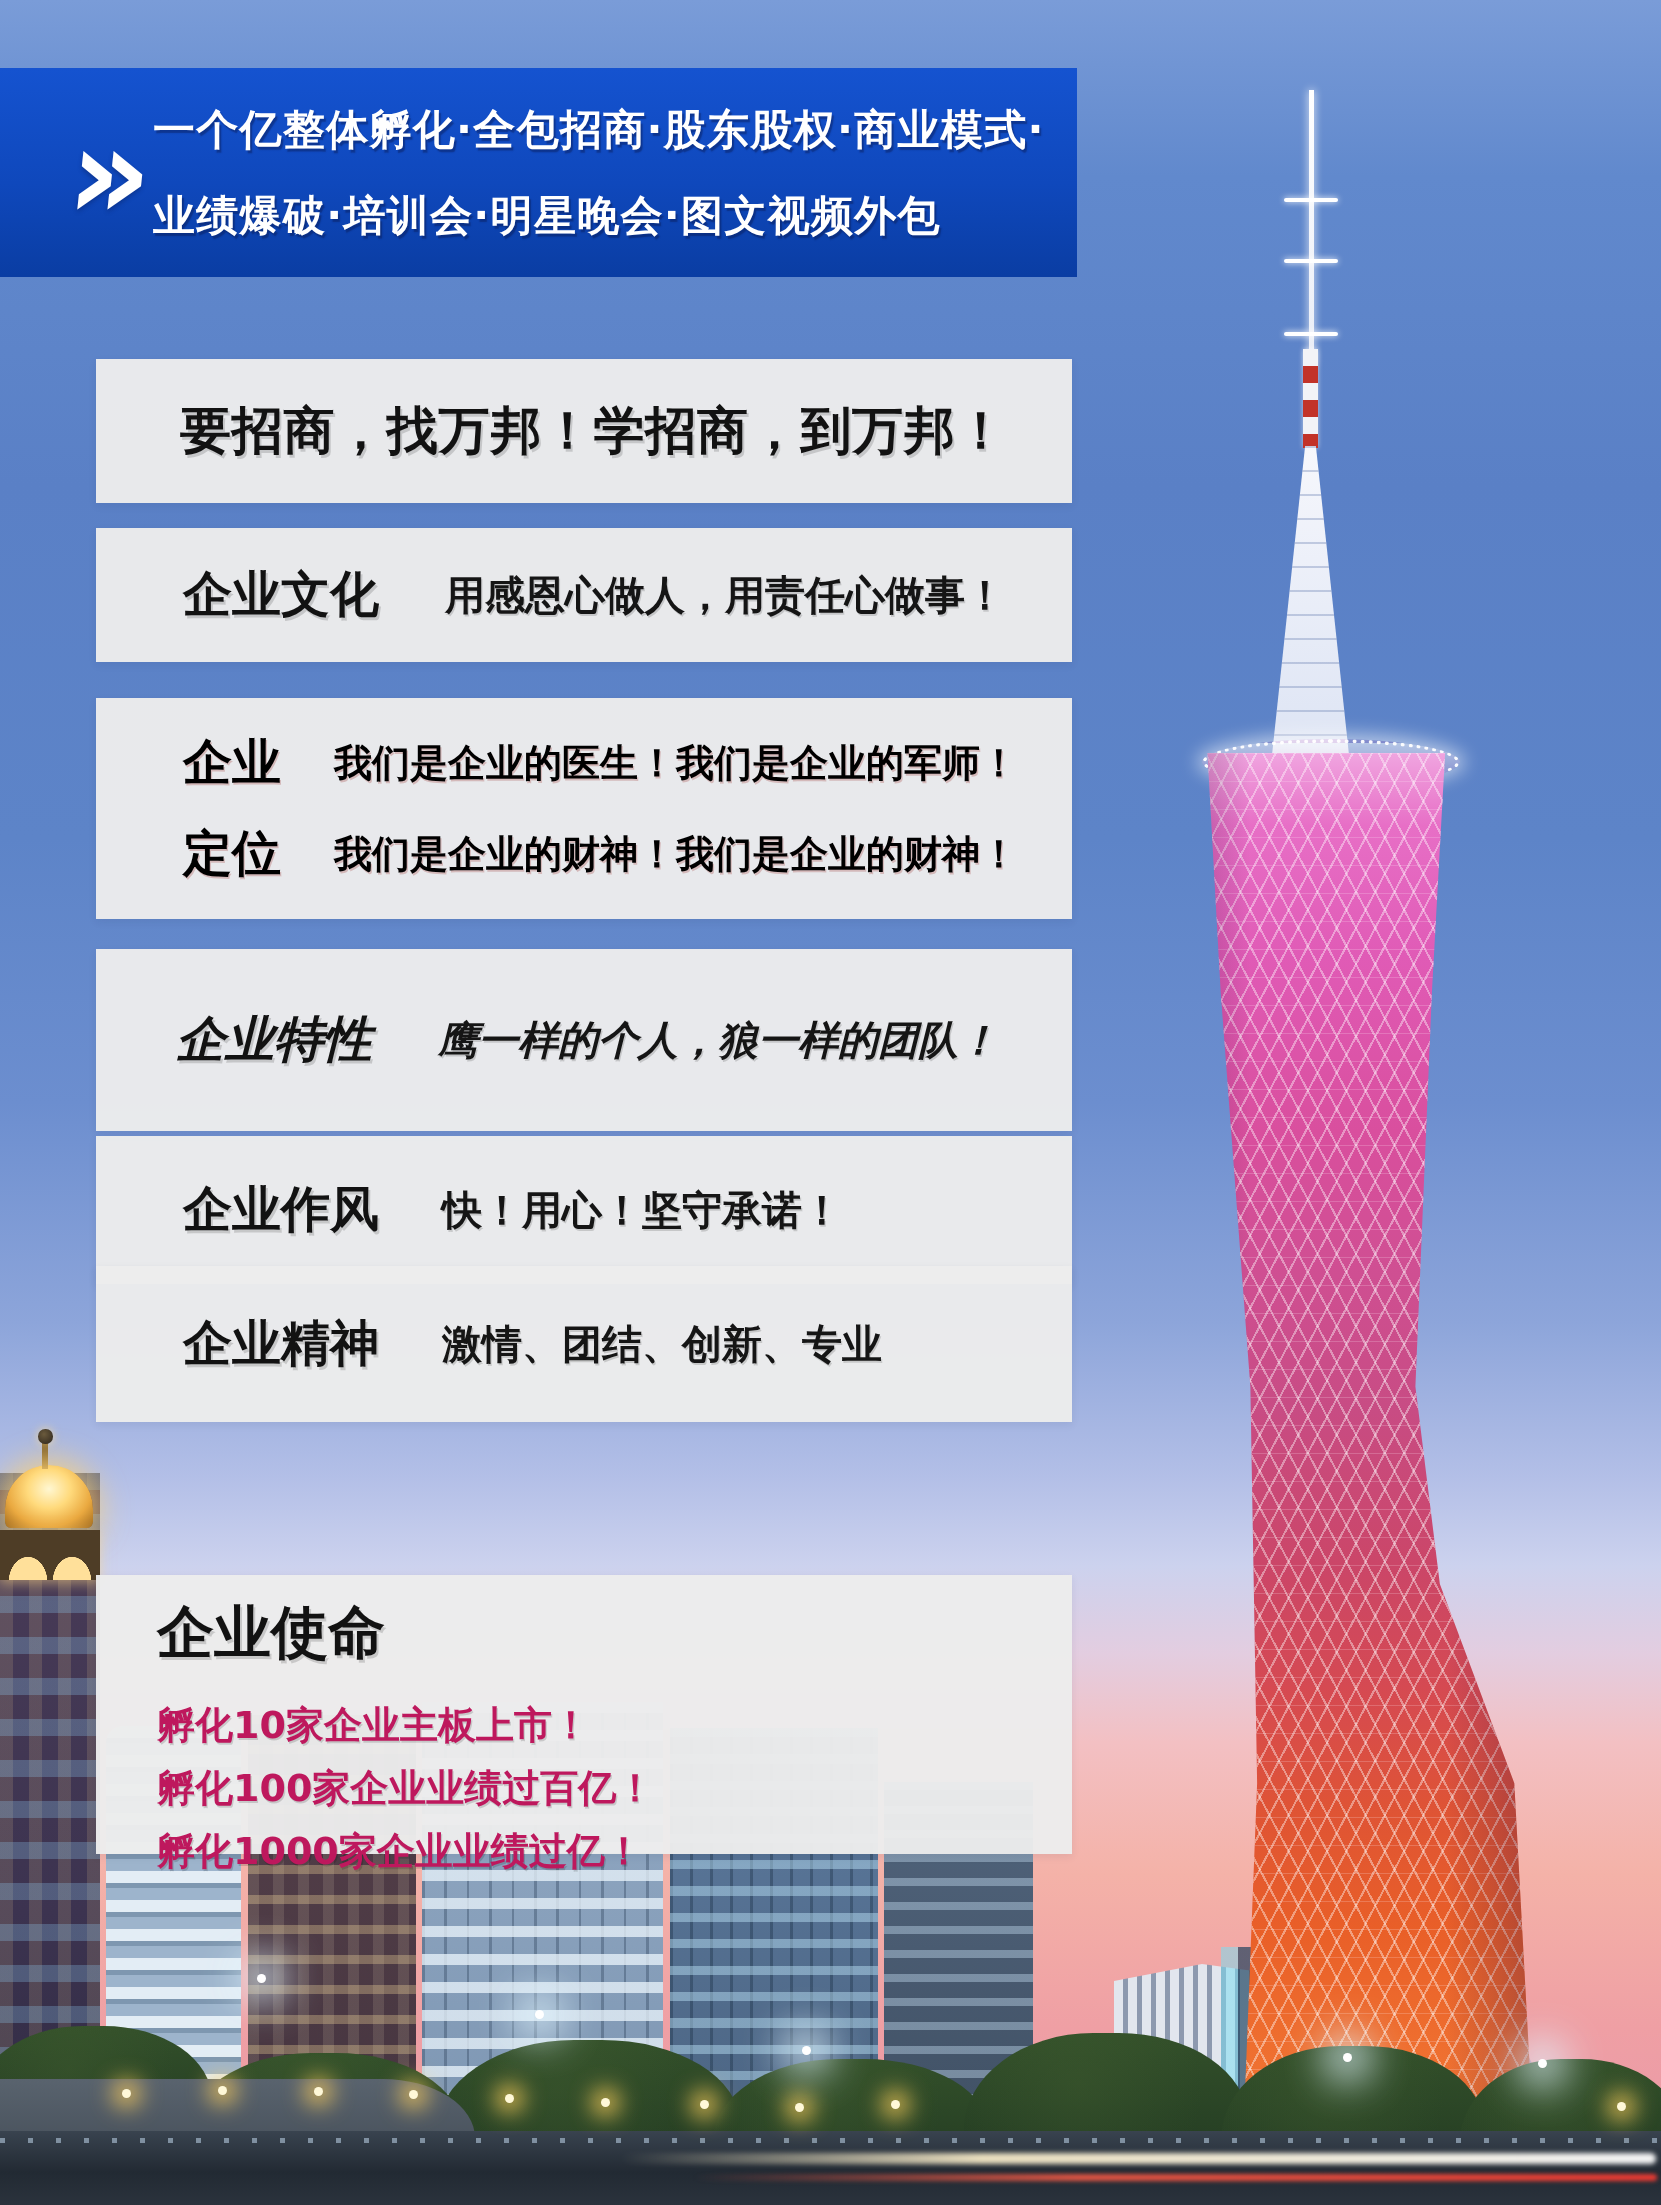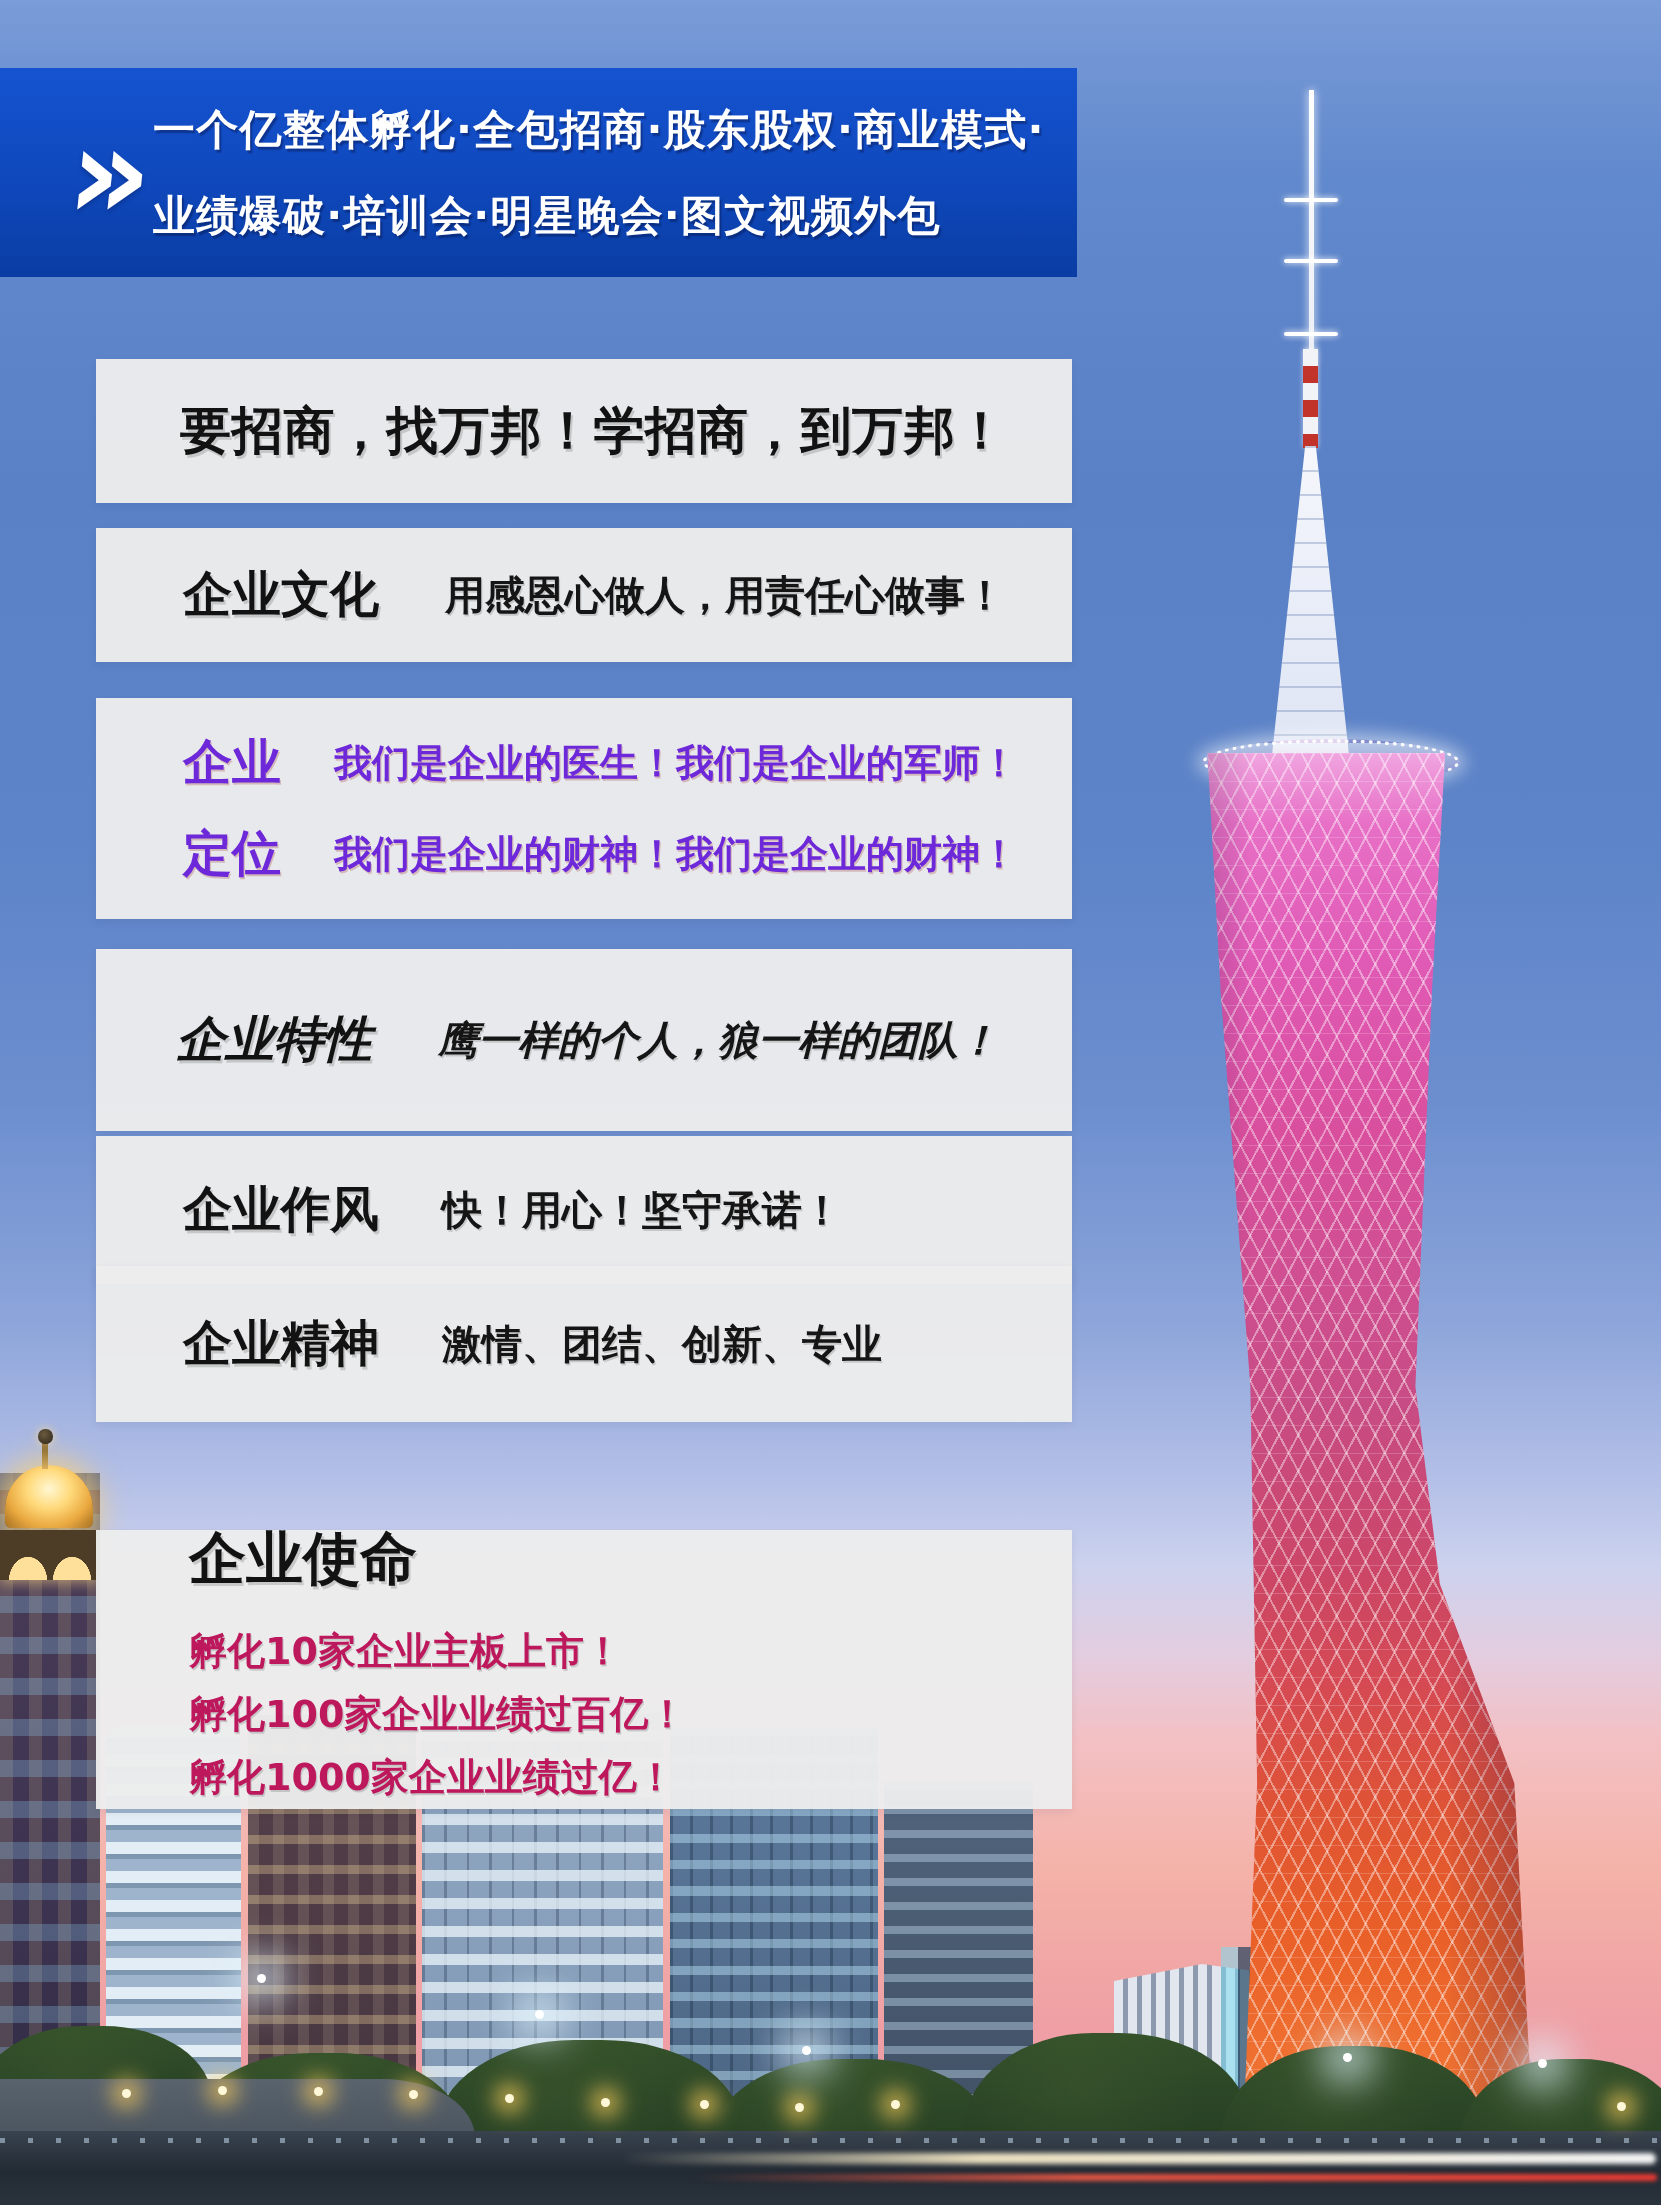--- a/index.html
+++ b/index.html
@@ -166,27 +166,27 @@
     background:rgba(236,236,236,.97);
     display:flex; align-items:center; box-sizing:border-box;
     box-shadow:0 3.3px 8px rgba(25,35,75,.08);
   }
   .slogan-text{ font-size:51px; font-weight:900; color:#121212; letter-spacing:0.7px;
     text-shadow:2px 2.6px 0 rgba(0,0,0,.15); white-space:nowrap;}
   .sec-title{ font-size:49px; font-weight:900; color:#121212;
     text-shadow:2px 2.6px 0 rgba(0,0,0,.15); white-space:nowrap;}
   .sec-content{ font-size:40px; font-weight:bold; color:#151515;
     text-shadow:1.3px 2px 0 rgba(0,0,0,.15); white-space:nowrap;}
-  .red .sec-title, .red .sec-content{ color:#6d28d9; text-shadow:1.3px 2px 0 rgba(140,15,8,.22);}
+  .red .sec-title, .red .sec-content{ color:#000000; text-shadow:1.3px 2px 0 rgba(140,15,8,.22);}
   .box-pos{ flex-direction:column; align-items:flex-start; justify-content:center; gap:25px;
     padding-left:87px;}
   .pos-row{ display:flex; align-items:center; gap:53px;}
   .pos-row .sec-content{ font-size:38px;}
-  .box-mission{ flex-direction:column; align-items:flex-start; justify-content:flex-end;
-    padding:20px 0 0 93px;}
+  .box-mission{ flex-direction:column; align-items:flex-start; justify-content:flex-start;
+    padding:20px 0 0 61px;margin-top:45px;}
   .mission-title{ font-size:57px; font-weight:900; color:#121212;
     text-shadow:2px 2.6px 0 rgba(0,0,0,.15);}
   .mission-items{ margin-top:22.4px; display:flex; flex-direction:column;}
   .mission-item{ font-size:38px; font-weight:bold; color:#be185d; line-height:63px;
     text-shadow:1.3px 2px 0 rgba(0,0,0,.15); white-space:nowrap;}
 </style>
 </head>
 <body>
 
 <div class="page">

